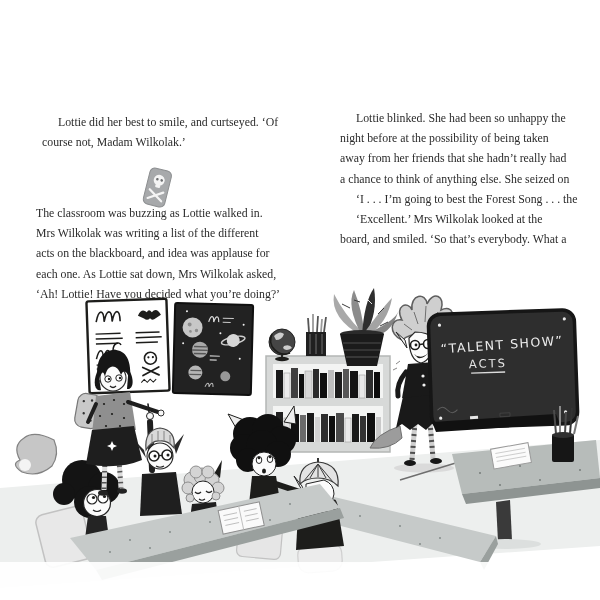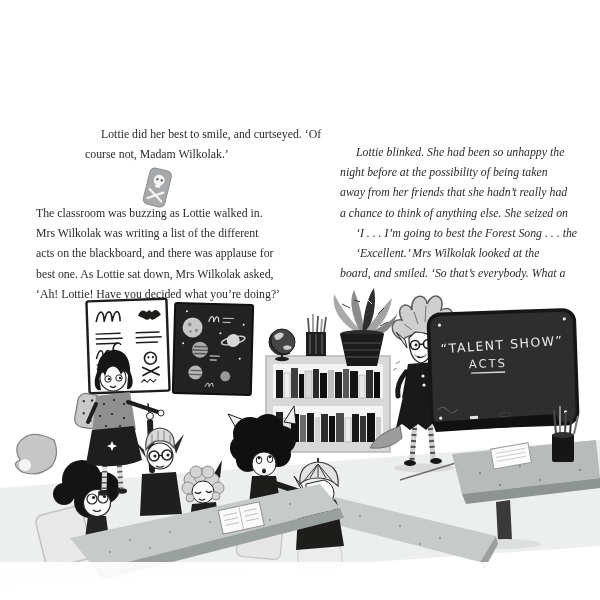--- a/index.html
+++ b/index.html
@@ -1,23 +1,23 @@
 <!DOCTYPE html>
 <html><head>
 <meta charset="utf-8">
 <style>
   html,body{margin:0;padding:0;}
   body{width:600px;height:600px;background:#ffffff;position:relative;overflow:hidden;
        font-family:"Liberation Serif", serif;}
   .col{position:absolute;color:#2b2b2b;font-size:11.8px;letter-spacing:0px;}
   .line{height:20.2px;line-height:20.2px;white-space:nowrap;}
   .line.indent{padding-left:16px;}
-  #col-left-p1{left:42px;top:124px;margin-left:43px;}
+  #col-left-p1{left:42px;top:112px;}
   #col-left-p2{left:36px;top:203px;}
-  #col-right{left:340px;top:142px;font-style:italic;}
+  #col-right{left:340px;top:108px;}
   #ornament{position:absolute;left:140px;top:167px;transform:rotate(14deg);}
   #illustration{position:absolute;left:0;top:288px;}
 </style>
 </head>
 <body>
 
 <div class="col" id="col-left-p1">
     <div class="line indent">Lottie did her best to smile, and curtseyed. ‘Of</div>
     <div class="line">course not, Madam Wilkolak.’</div>
   </div>
@@ -30,22 +30,22 @@
     <circle cx="15" cy="12.5" r="1.3" fill="#6d6f71"></circle>
     <circle cx="19.5" cy="12.5" r="1.3" fill="#6d6f71"></circle>
     <line x1="10" y1="24" x2="24" y2="33" stroke="#f4f4f4" stroke-width="2.2" stroke-linecap="round"></line>
     <line x1="24" y1="24" x2="10" y2="33" stroke="#f4f4f4" stroke-width="2.2" stroke-linecap="round"></line>
   </g>
 </svg>
 
 <div class="col" id="col-left-p2">
     <div class="line">The classroom was buzzing as Lottie walked in.</div>
     <div class="line">Mrs Wilkolak was writing a list of the different</div>
-    <div class="line">acts on the blackboard, and there was applause for</div>
-    <div class="line">best one. As Lottie sat down, Mrs Wilkolak asked,</div>
+    <div class="line">acts on the blackboard, and idea was applause for</div>
+    <div class="line">each one. As Lottie sat down, Mrs Wilkolak asked,</div>
     <div class="line">‘Ah! Lottie! Have you decided what you’re doing?’</div>
   </div>
 
 <div class="col" id="col-right">
     <div class="line indent">Lottie blinked. She had been so unhappy the</div>
     <div class="line">night before at the possibility of being taken</div>
     <div class="line">away from her friends that she hadn’t really had</div>
     <div class="line">a chance to think of anything else. She seized on</div>
     <div class="line indent">‘I . . . I’m going to best the Forest Song . . . the</div>
     <div class="line indent">‘Excellent.’ Mrs Wilkolak looked at the</div>

